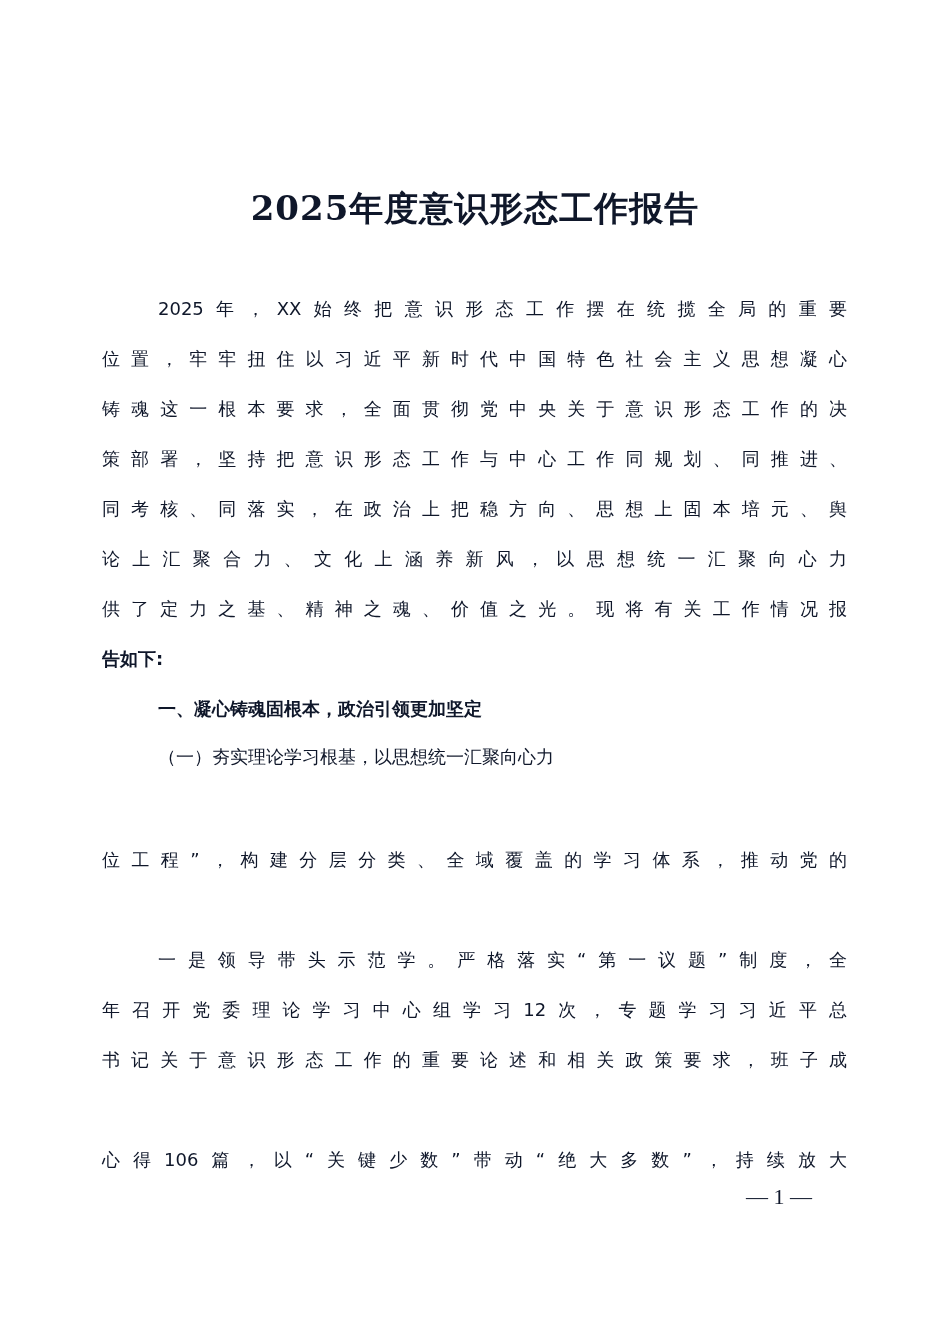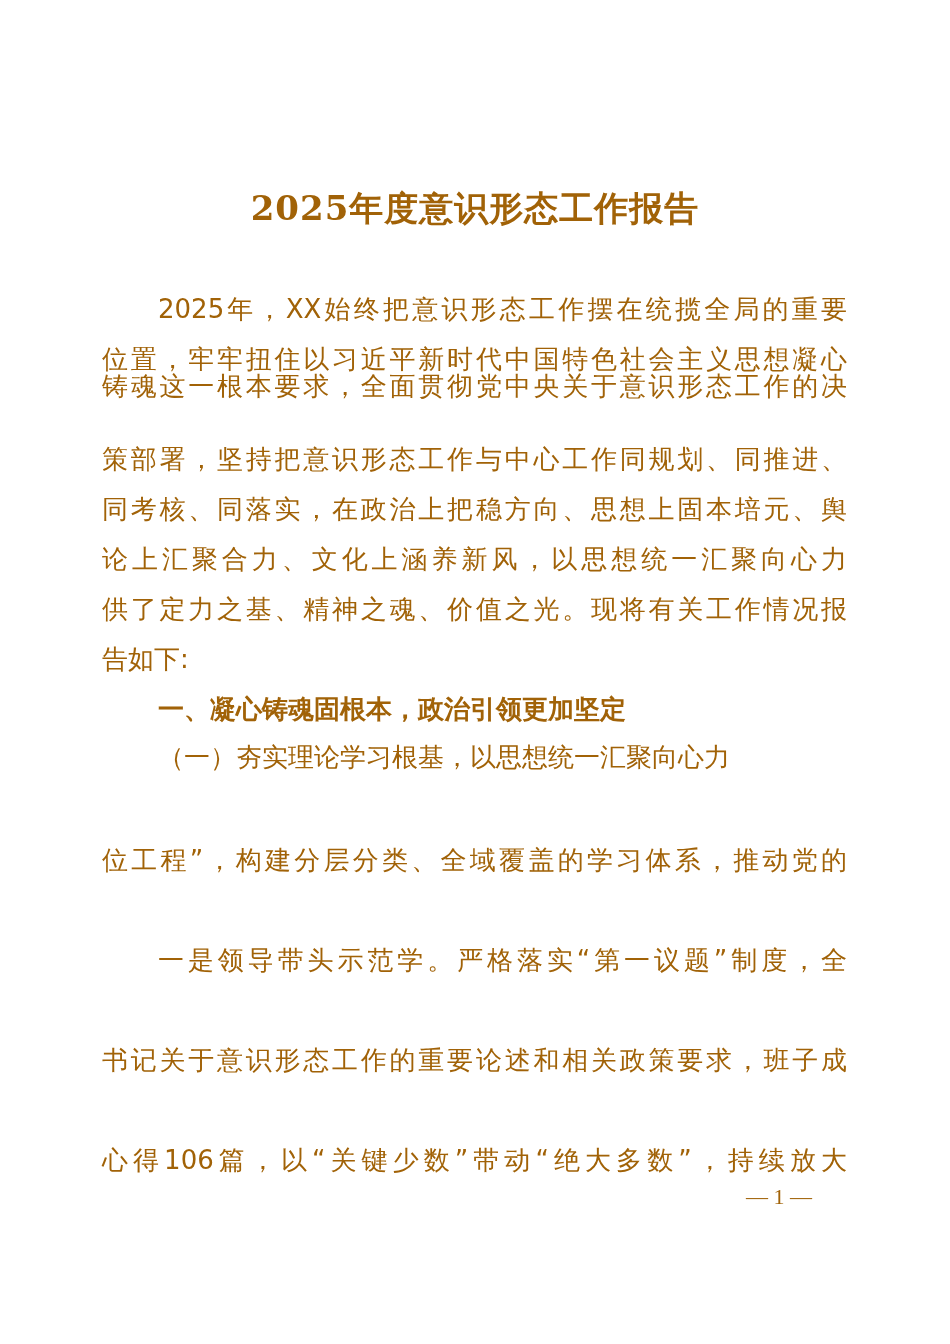--- a/index.html
+++ b/index.html
@@ -1,54 +1,55 @@
 <!DOCTYPE html>
 <html><head>
   <meta charset="utf-8">
   <style>
     html, body { margin: 0; padding: 0; background: #ffffff; }
     body { width: 950px; height: 1344px; position: relative; overflow: hidden; }
-    .page { position: absolute; left: 0; top: 0; width: 950px; height: 1344px; background: #ffffff; color: #a16207; }
+    .page { position: absolute; left: 0; top: 0; width: 950px; height: 1344px; background: #ffffff; color: #0f172a; }
     .title {
       position: absolute; left: 0; top: 182px; width: 950px; text-align: center;
       font-family: "DejaVu Serif", "Liberation Serif", serif; font-weight: bold;
       font-size: 34px; line-height: 52px; letter-spacing: 1px;
     }
     .line {
       position: absolute; left: 102px; width: 745px; white-space: nowrap;
       font-family: "DejaVu Sans", "Liberation Sans", sans-serif;
-      font-size: 26px; line-height: 40px; text-align: justify; text-align-last: justify;
+      font-size: 18px; line-height: 40px; text-align: justify; text-align-last: justify;
     }
     .line.indent { left: 158px; width: 689px; }
-    .line.last { text-align-last: left; }
+    .line.last { text-align-last: left; font-weight: bold; }
     .line.h1 { font-weight: bold; text-align-last: left; }
     .line.h2 { text-align-last: left; }
     .pagenum {
       position: absolute; left: 746px; top: 1182px;
       font-family: "Liberation Serif", serif; font-size: 22px; line-height: 30px;
     }
   </style>
 </head>
 <body>
 
 <div class="page">
   <div class="title">2025年度意识形态工作报告</div>
 
   <div class="line indent" style="top:289px">2025年，XX始终把意识形态工作摆在统揽全局的重要</div>
   <div class="line" style="top:339px">位置，牢牢扭住以习近平新时代中国特色社会主义思想凝心</div>
-  <div class="line" style="top:366px">铸魂这一根本要求，全面贯彻党中央关于意识形态工作的决</div>
+  <div class="line" style="top:389px">铸魂这一根本要求，全面贯彻党中央关于意识形态工作的决</div>
   <div class="line" style="top:439px">策部署，坚持把意识形态工作与中心工作同规划、同推进、</div>
   <div class="line" style="top:489px">同考核、同落实，在政治上把稳方向、思想上固本培元、舆</div>
   <div class="line" style="top:539px">论上汇聚合力、文化上涵养新风，以思想统一汇聚向心力</div>
   <div class="line" style="top:589px">供了定力之基、精神之魂、价值之光。现将有关工作情况报</div>
   <div class="line last" style="top:639px">告如下:</div>
 
   <div class="line indent h2" style="top:737px">（一）夯实理论学习根基，以思想统一汇聚向心力</div>
   <div class="line indent h1" style="top:689px">一、凝心铸魂固根本，政治引领更加坚定</div>
 
   <div class="line" style="top:840px">位工程”，构建分层分类、全域覆盖的学习体系，推动党的</div>
 
   <div class="line indent" style="top:940px">一是领导带头示范学。严格落实“第一议题”制度，全</div>
+  <div class="line" style="top:990px">年召开党委理论学习中心组学习12次，专题学习习近平总</div>
   <div class="line" style="top:1040px">书记关于意识形态工作的重要论述和相关政策要求，班子成</div>
   <div class="line" style="top:1140px">心得106篇，以“关键少数”带动“绝大多数”，持续放大</div>
 
   <div class="pagenum">— 1 —</div>
 </div>
 
 </body></html>

